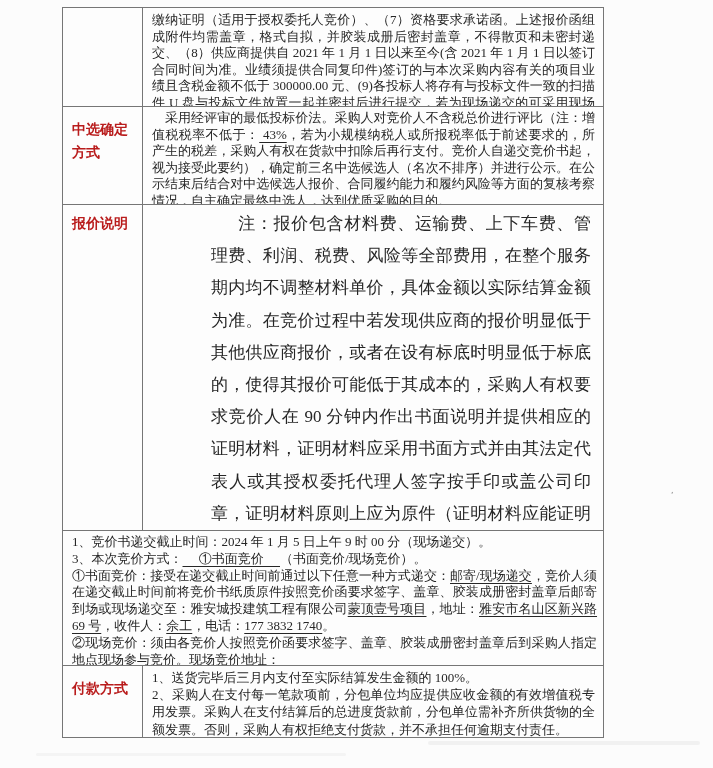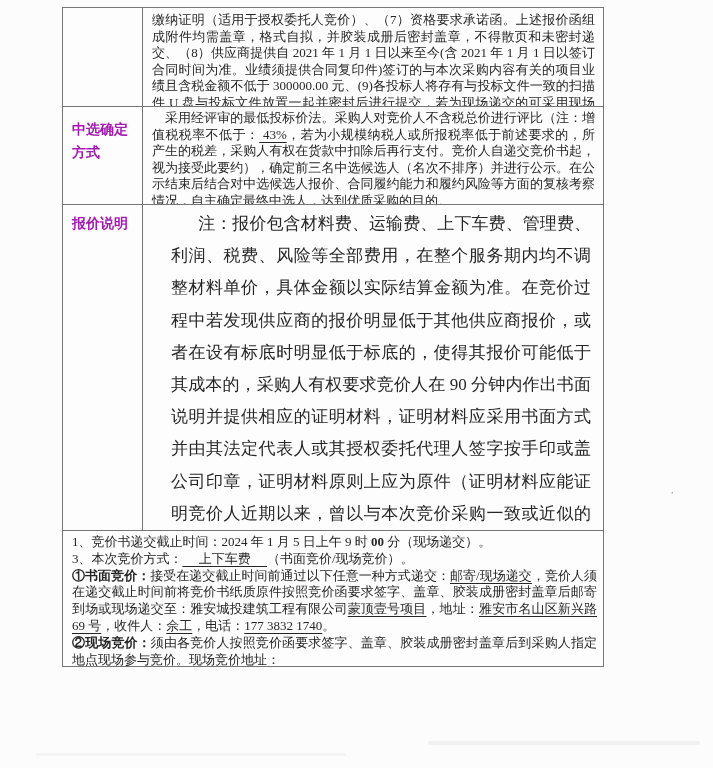--- a/index.html
+++ b/index.html
@@ -20,43 +20,43 @@
 
   .doc-table{
     position:absolute;left:62px;top:7px;width:540px;
     border:1px solid #767676;background:#fdfdfd;
   }
   .row{display:flex;box-sizing:border-box;border-bottom:1px solid #767676;}
   .row:last-child{border-bottom:none;}
   .hcell{
     flex:0 0 80px;width:80px;box-sizing:border-box;
     border-right:1px solid #767676;
-    font-weight:bold;font-size:14px;color:#a21caf;
+    font-weight:bold;font-size:14px;color:#b91c1c;
     overflow:hidden;
   }
   .ccell{
     flex:1;box-sizing:border-box;overflow:hidden;
     font-size:13px;text-align:justify;
   }
   .para{margin:0;}
   .u{text-decoration:underline;text-underline-offset:3px;}
-  .b{font-weight:bold;}
+  .b{font-weight:normal;}
 
   
   .row-1{height:99px;}
   .row-1 .ccell{padding:4px 8px 0 9px;line-height:16.6px;}
 
   
   .row-2{height:98px;}
   .row-2 .hcell{padding:11px 4px 0 9px;line-height:23px;}
   .row-2 .ccell{padding:3px 8px 0 9px;line-height:16.6px;}
   .row-2 .para{text-indent:1em;}
 
   
-  .row-3{height:326px;}
+  .row-3{height:326px;gap:40px;}
   .row-3 .hcell{padding:9px 4px 0 9px;line-height:20px;}
   .row-3 .ccell{padding:3px 12px 0 28px;line-height:32.2px;font-size:17px;}
   .row-3 .para{text-indent:1.6em;}
 
   
   .row-4{height:135px;}
   .row-4 .hcell{padding:13px 4px 0 9px;line-height:27px;}
   .row-4 .ccell{padding:3px 6px 0 9px;line-height:16.8px;}
 
   
@@ -88,26 +88,33 @@
     <div class="row row-3">
       <div class="hcell">报价说明</div>
       <div class="ccell">
           <div class="para"><span>注：报价包含材料费、运输费、上下车费、管理费、利润、税费、风险等全部费用，在整个服务期内均不调整材料单价，具体金额以实际结算金额为准。在竞价过程中若发现供应商的报价明显低于其他供应商报价，或者在设有标底时明显低于标底的，使得其报价可能低于其成本的，采购人有权要求竞价人在 90 分钟内作出书面说明并提供相应的证明材料，证明材料应采用书面方式并由其法定代表人或其授权委托代理人签字按手印或盖公司印章，证明材料原则上应为原件（证明材料应能证明竞价人近期以来，曾以与本次竞价采购一致或近似的价格来履行类似的业绩）。竞价人不能按时合理说明或者不能提供相应证明材料的，由评比小组认定该竞价人以低于成本报价竞标，其报价作无效处理，并有权将该竞价人列入采购人黑名单。</span></div>
         </div>
     </div>
 
     <div class="row row-4">
       <div class="ccell">
           <div class="para"><span>1、竞价书递交截止时间：2024 年 1 月 5 日上午 9 时 </span><span class="b">00</span><span> 分（现场递交）。</span></div>
-          <div class="para"><span>3、本次竞价方式：</span><span class="u">　 上下车费 　</span><span>（书面竞价/现场竞价）。</span></div>
+          <div class="para"><span>3、本次竞价方式：</span><span class="u">　 ①书面竞价 　</span><span>（书面竞价/现场竞价）。</span></div>
           <div class="para"><span class="b">①书面竞价：</span><span>接受在递交截止时间前通过以下任意一种方式递交：</span><span class="u">邮寄/现场递交</span><span>，竞价人须在递交截止时间前将竞价书纸质原件按照竞价函要求签字、盖章、胶装成册密封盖章后邮寄到场或现场递交至：雅安城投建筑工程有限公司</span><span class="u">蒙顶壹号项目</span><span>，地址：</span><span class="u">雅安市名山区新兴路 69 号</span><span>，收件人：</span><span class="u">佘工</span><span>，电话：</span><span class="u">177 3832 1740</span><span>。</span></div>
           <div class="para"><span class="b">②现场竞价：</span><span>须由各竞价人按照竞价函要求签字、盖章、胶装成册密封盖章后到采购人指定地点现场参与竞价。现场竞价地址：</span></div>
         </div>
     </div>
 
+    <div class="row row-5">
+      <div class="hcell">付款方式</div>
+      <div class="ccell">
+          <div class="para"><span>1、送货完毕后三月内支付至实际结算发生金额的 100%。</span></div>
+          <div class="para"><span>2、采购人在支付每一笔款项前，分包单位均应提供应收金额的有效增值税专用发票。采购人在支付结算后的总进度货款前，分包单位需补齐所供货物的全额发票。否则，采购人有权拒绝支付货款，并不承担任何逾期支付责任。</span></div>
+        </div>
+    </div>
 
   </div>
 
   <span class="stray-mark">,</span>
   <div class="streak s1"></div>
   <div class="streak s2"></div>
 
 </div>
 
 </body></html>

